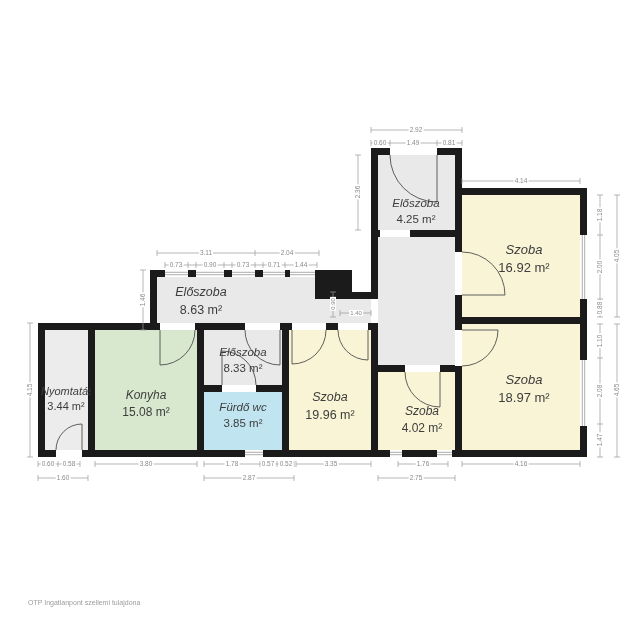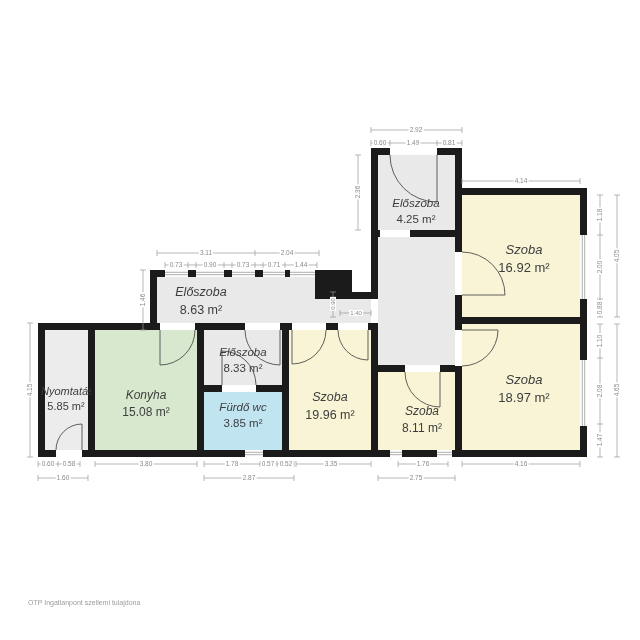--- a/index.html
+++ b/index.html
@@ -145,21 +145,21 @@
       <path d="M398,461 v6 M448,461 v6 M398,464 H448"></path>
       <path d="M462,461 v6 M580,461 v6 M462,464 H580"></path>
       <path d="M38,475 v6 M88,475 v6 M38,478 H88"></path>
       <path d="M204,475 v6 M294,475 v6 M204,478 H294"></path>
       <path d="M378,475 v6 M455,475 v6 M378,478 H455"></path>
     </g>
   </svg>
 
   <div class="room-label clip" style="left:66px;top:391px;width:50px;font-size:11px;margin-top:8px;">
     <span class="nm">Nyomtatás</span>
-    <span class="ar">5.85 m²</span>
+    <span class="ar">3.44 m²</span>
   </div>
   <div class="room-label" style="left:146px;top:404px;font-size:12px;">
     <span class="nm">Konyha</span>
     <span class="ar">15.08 m²</span>
   </div>
   <div class="room-label" style="left:201px;top:301px;font-size:12.5px;">
     <span class="nm">Előszoba</span>
     <span class="ar">8.63 m²</span>
   </div>
   <div class="room-label" style="left:243px;top:360px;font-size:11.5px;">
@@ -169,21 +169,21 @@
   <div class="room-label" style="left:243px;top:415px;font-size:11.5px;text-align:center;">
     <span class="nm">Fürdő wc</span>
     <span class="ar">3.85 m²</span>
   </div>
   <div class="room-label" style="left:330px;top:406px;font-size:12.5px;">
     <span class="nm">Szoba</span>
     <span class="ar">19.96 m²</span>
   </div>
   <div class="room-label" style="left:422px;top:420px;font-size:12px;">
     <span class="nm">Szoba</span>
-    <span class="ar">8.11 m²</span>
+    <span class="ar">4.02 m²</span>
   </div>
   <div class="room-label" style="left:416px;top:211px;font-size:11.5px;">
     <span class="nm">Előszoba</span>
     <span class="ar">4.25 m²</span>
   </div>
   <div class="room-label" style="left:524px;top:259px;font-size:13px;">
     <span class="nm">Szoba</span>
     <span class="ar">16.92 m²</span>
   </div>
   <div class="room-label" style="left:524px;top:389px;font-size:13px;">

